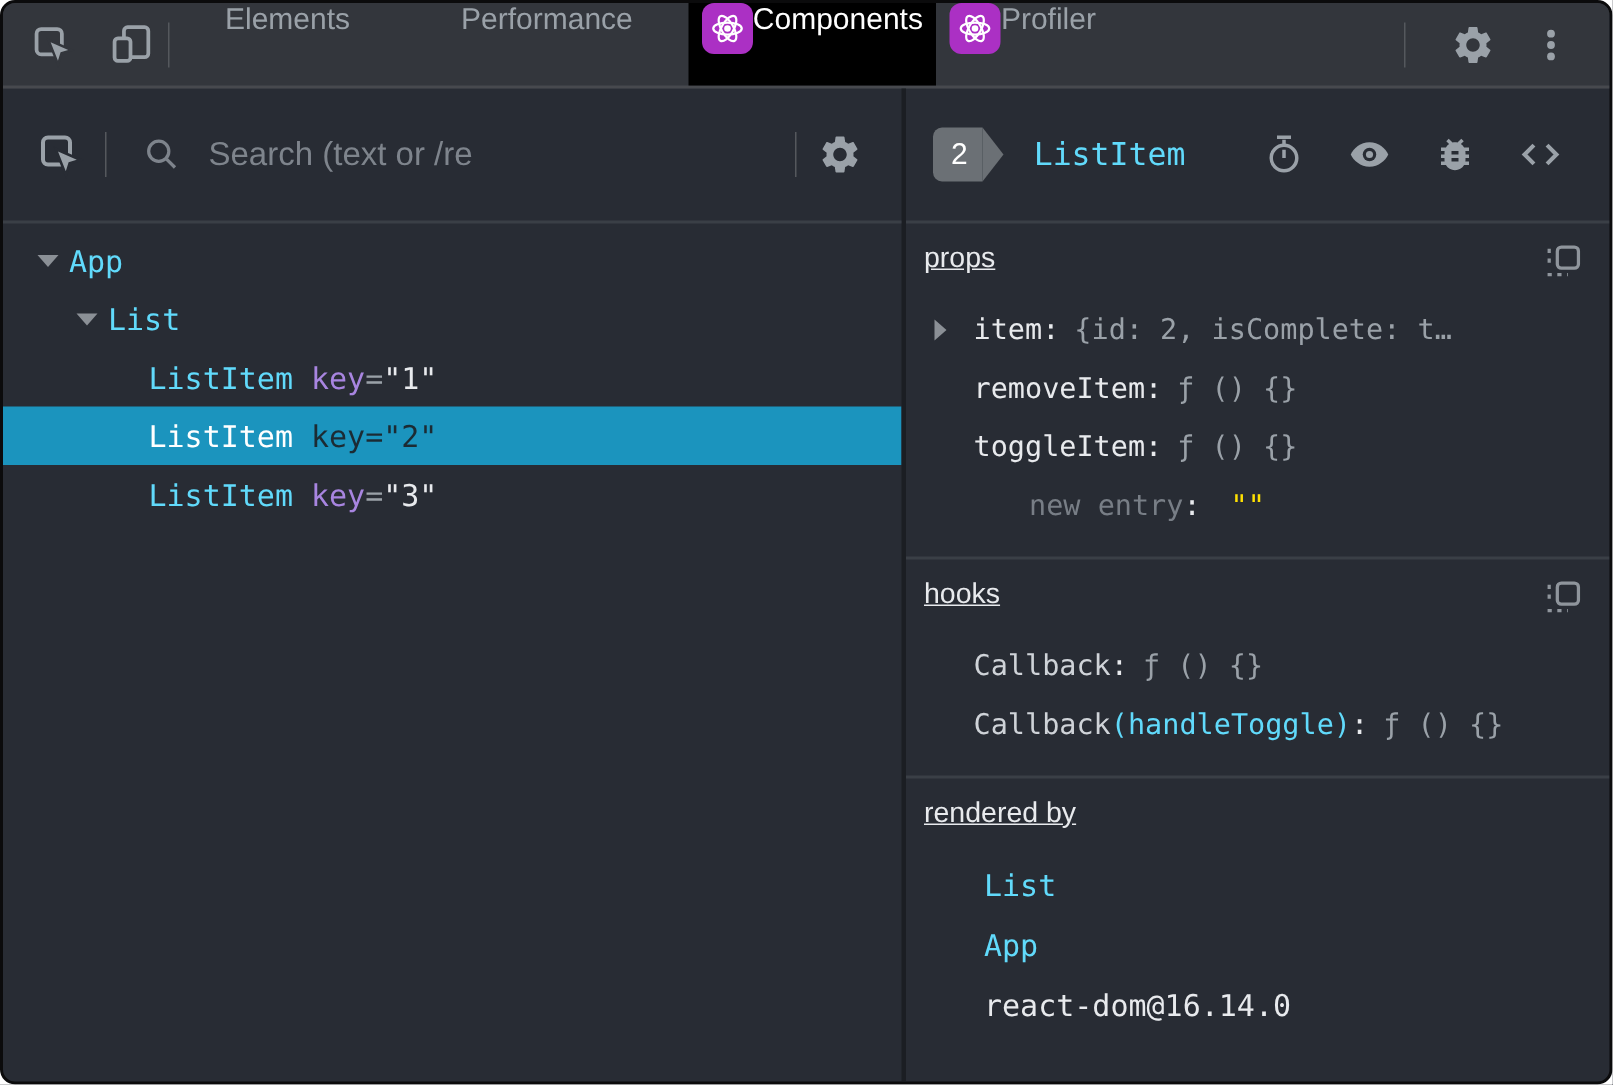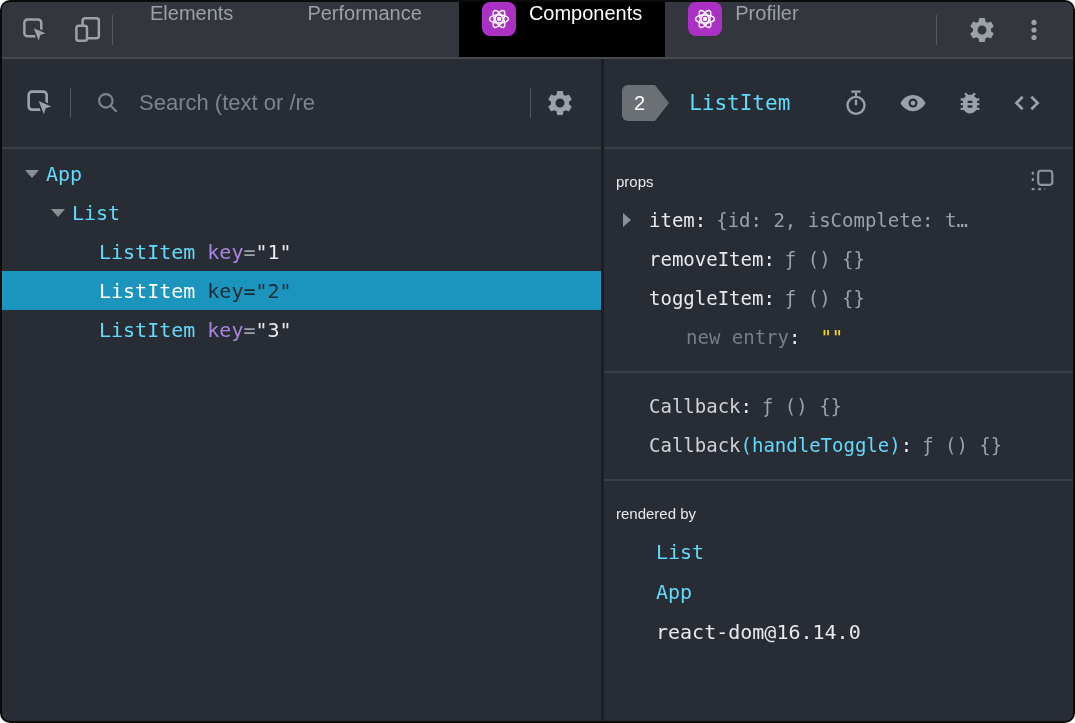--- a/index.html
+++ b/index.html
@@ -38,21 +38,21 @@
     display:flex;align-items:stretch;
     border-bottom:2px solid #47494e;
   }
   .tabbar-icons{display:flex;align-items:center;padding:0 10px 0 18px;gap:22px;color:var(--icon);}
   .vsep{width:1px;height:30px;background:#55585d;align-self:center;}
   .tab{
     display:flex;align-items:flex-start;
     padding:0 37px;
     font-size:20px;color:var(--muted);cursor:default;
   }
-  .tab.with-icon{gap:13px;padding:0 23px;}
+  .tab.with-icon{padding:0 9px;}
   .tab.active{background:#000;color:#fff;}
   .react-badge{
     width:34px;height:34px;border-radius:8px;
     background:#ab30c4;display:flex;align-items:center;justify-content:center;flex:0 0 34px;
   }
   .tabbar-right{margin-left:auto;display:flex;align-items:center;gap:0;padding-right:14px;}
   .tabbar-right .vsep{margin:0 18px 0 6px;}
   .iconbtn{display:flex;align-items:center;justify-content:center;color:var(--icon);padding:0 12px;height:100%;}
   
   .main{flex:1;display:flex;min-height:0;}
@@ -93,21 +93,21 @@
   .rheader{height:90px;flex:0 0 90px;border-bottom:2px solid var(--divider);display:flex;align-items:center;padding:0 24px 0 18px;}
   .sel-badge{display:flex;align-items:center;height:36px;}
   .sel-badge .body{background:var(--badge);color:#fff;font-size:20px;padding:0 10px 0 12px;height:36px;line-height:36px;border-radius:6px 0 0 6px;}
   .sel-badge .point{width:0;height:0;border-top:18px solid transparent;border-bottom:18px solid transparent;border-left:14px solid var(--badge);}
   .rtitle{margin-left:20px;font-family:"DejaVu Sans Mono","Liberation Mono",monospace;font-size:21px;color:var(--cyan);}
   .rheader-icons{margin-left:auto;display:flex;align-items:center;gap:14px;color:var(--icon-light);}
   .rheader-icons .iconbtn{padding:0 7px;}
   
   .section{padding:13px 18px 15px 12px;border-bottom:2px solid var(--divider);}
   .section:last-child{border-bottom:none;flex:1;}
-  .section-head{display:flex;align-items:center;height:38px;color:var(--text);font-size:15px;}
+  .section-head{display:flex;align-items:flex-start;height:38px;color:var(--text);font-size:19px;text-decoration:underline;}
   .copy-icon{margin-left:auto;color:#8f959c;display:flex;}
   .kv-row{display:flex;align-items:center;height:39px;padding-left:7px;font-family:"DejaVu Sans Mono","Liberation Mono",monospace;font-size:19px;}
   .kv-slot{width:26px;flex:0 0 26px;display:flex;align-items:center;}
   .k{color:var(--text);}
   .k.dim{color:var(--dim);margin-left:37px;}
   .colon{color:var(--text);margin-right:10px;}
   .v{color:var(--muted);white-space:pre;overflow:hidden;text-overflow:clip;}
   .v.yellow{color:var(--yellow);margin-left:10px;}
   .hook-name{color:#cfd3d8;}
   .hook-detail{color:var(--cyan);}
@@ -319,20 +319,30 @@
         </div>
         <div class="kv-row">
           <span class="kv-slot"></span>
           <span class="k dim">new entry</span>
             <span class="colon">:</span>
           <span class="v yellow">""</span>
         </div>
       </div>
 
       <div class="section">
+        <div class="section-head">
+          <span>hooks</span>
+          <span class="copy-icon">
+            <svg width="26" height="26" viewBox="0 0 24 24" fill="none" stroke="currentColor" stroke-width="2">
+              <rect x="8.5" y="2.5" width="13" height="13" rx="2.5"></rect>
+              <line x1="3.5" y1="3.5" x2="3.5" y2="14" stroke-dasharray="2.6 3.4"></line>
+              <line x1="2.5" y1="19.5" x2="15" y2="19.5" stroke-dasharray="2.6 3.4"></line>
+            </svg>
+          </span>
+        </div>
         <div class="kv-row">
           <span class="kv-slot"></span>
           <span class="hook-name">Callback</span>
             <span class="colon">:</span>
           <span class="v">ƒ () {}</span>
         </div>
         <div class="kv-row">
           <span class="kv-slot"></span>
           <span class="hook-name">Callback</span>
             <span class="hook-detail">(handleToggle)</span>

